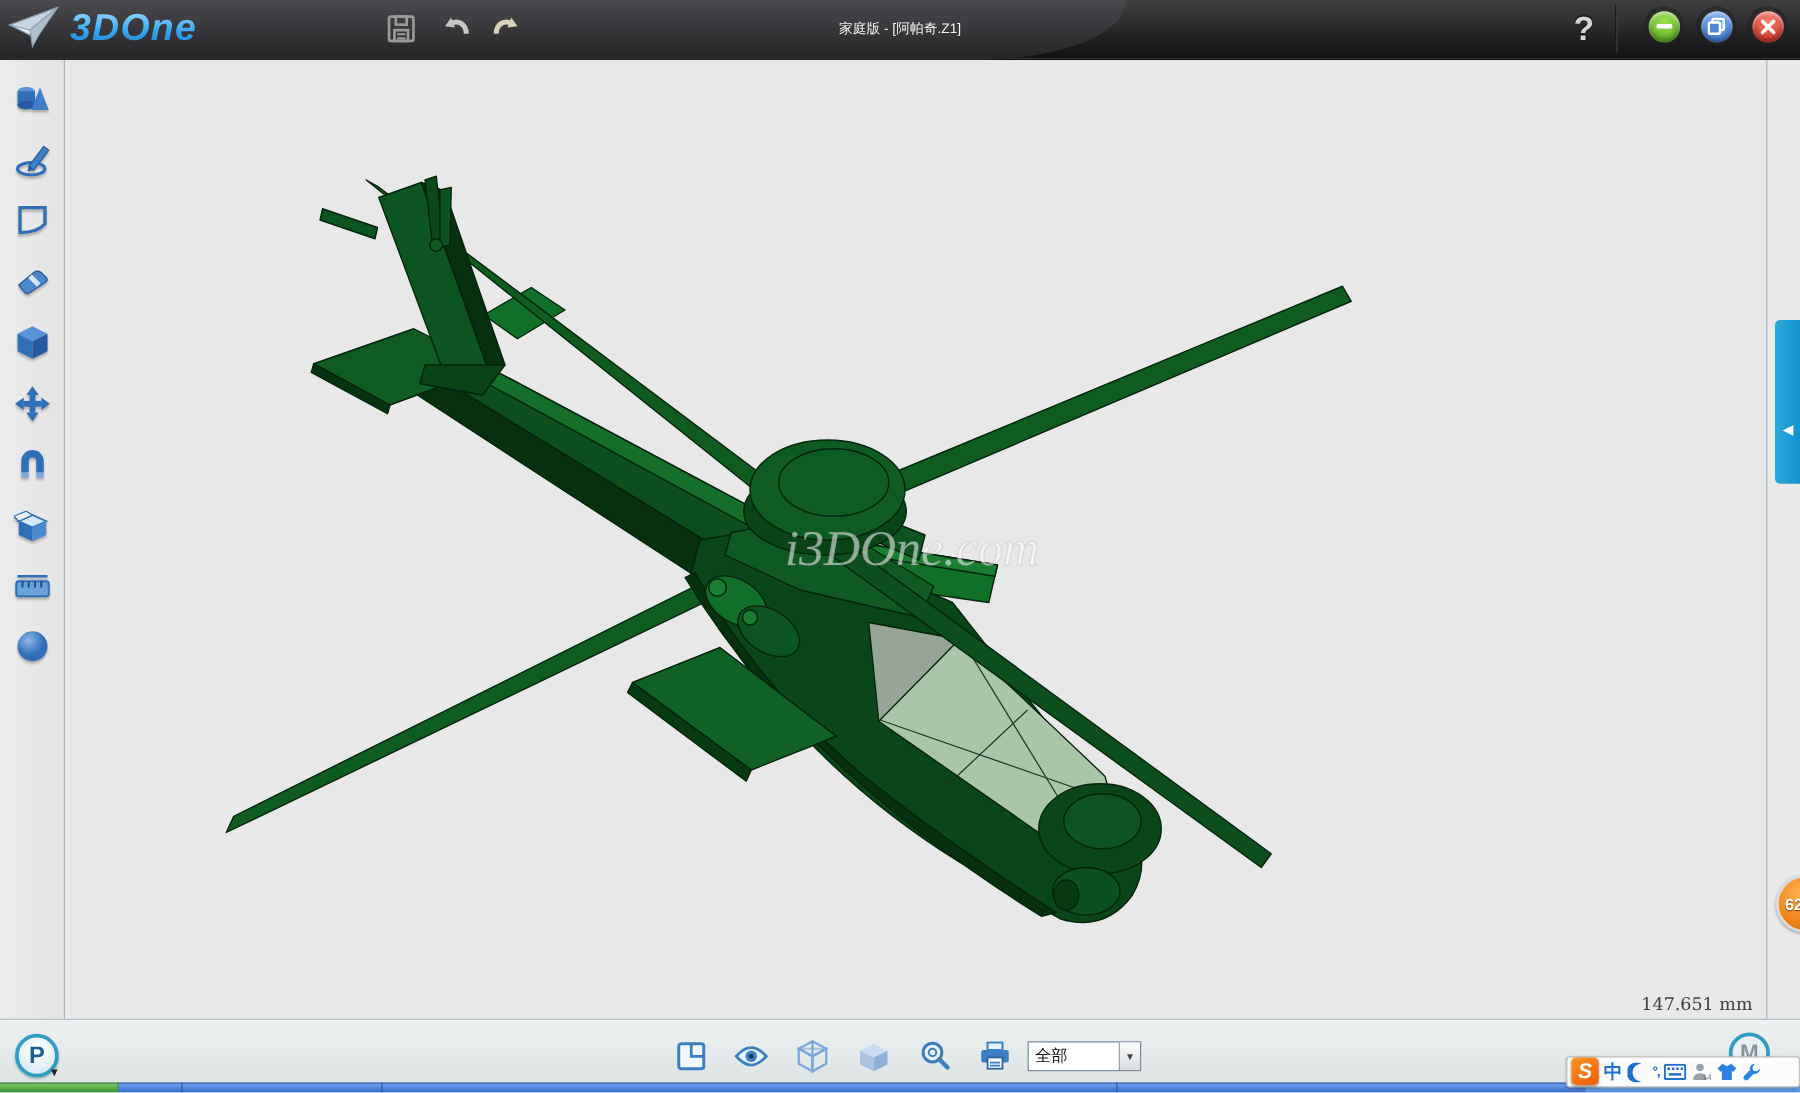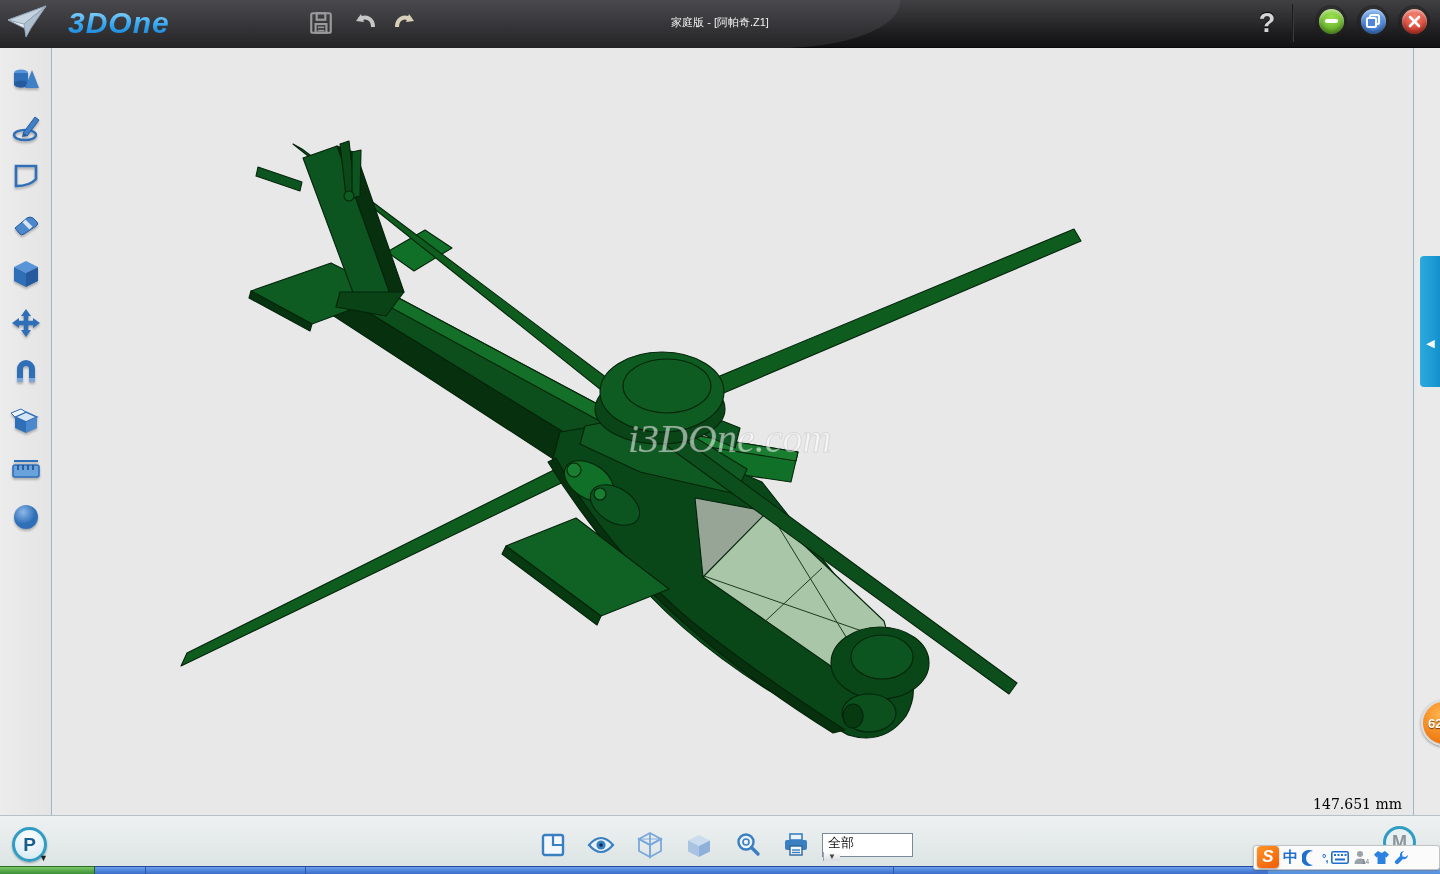--- a/index.html
+++ b/index.html
@@ -12,21 +12,21 @@
     font-family:"Liberation Sans","DejaVu Sans",sans-serif;}
   .app{position:relative;width:1440px;height:874px;}
 
   
   .titlebar{position:absolute;left:0;top:0;width:1440px;height:48px;
     background:linear-gradient(#404043 0%,#2e2e31 40%,#1d1d1f 70%,#121214 100%);
     border-bottom:1px solid #0a0a0a;}
   .titlebar .swoosh{position:absolute;left:0;top:0;width:900px;height:48px;
     background:linear-gradient(#4c4c50 0%,#2a2a2d 100%);
     border-bottom-right-radius:120px 46px;opacity:.8;}
-  .logo{position:absolute;left:6px;top:4px;display:flex;align-items:center;gap:20px;}
+  .logo{position:absolute;left:6px;top:4px;display:flex;align-items:center;gap:8px;}
   .logo-text{font-size:30px;font-weight:bold;font-style:italic;letter-spacing:1px;
     background:linear-gradient(#8fd6ff 10%,#35a7f0 55%,#1478cc 100%);
     -webkit-background-clip:text;background-clip:text;color:transparent;
     text-shadow:0 2px 3px rgba(0,0,0,.0);}
   .tb-btn{position:absolute;top:8px;width:30px;height:30px;display:flex;
     align-items:center;justify-content:center;cursor:pointer;}
   .title-text{position:absolute;left:0;right:0;top:0;height:44px;display:flex;
     align-items:center;justify-content:center;color:#f2f2f2;font-size:11px;}
   .help-q{position:absolute;left:1252px;top:4px;width:30px;height:38px;color:#d6d6d6;
     font-size:27px;font-weight:bold;display:flex;align-items:center;justify-content:center;
@@ -46,21 +46,21 @@
   .sidebar{position:absolute;left:0;top:48px;width:52px;height:767px;
     background:linear-gradient(90deg,#ececec,#e4e4e4);border-right:1px solid #9fb6c8;}
   .side-tool{position:absolute;left:10px;width:32px;height:32px;display:flex;
     align-items:center;justify-content:center;cursor:pointer;filter:drop-shadow(0 2px 1px rgba(0,0,0,.25));}
 
   
   .canvas{position:absolute;left:53px;top:48px;width:1360px;height:767px;
     background:#e8e8e8;}
   .canvas svg.model{position:absolute;left:0;top:0;}
   .measurement{position:absolute;right:11px;top:748px;font-family:"DejaVu Serif","Liberation Serif",serif;
-    font-size:14px;color:#000000;}
+    font-size:14px;color:#404040;}
 
   
   .right-strip{position:absolute;left:1413px;top:48px;width:27px;height:767px;
     background:#eaeaea;border-left:1px solid #9fb6c8;}
   .panel-tab{position:absolute;left:6px;top:208px;width:21px;height:131px;
     background:linear-gradient(90deg,#2caade,#1390cc);border-radius:4px 0 0 4px;
     display:flex;align-items:center;justify-content:center;cursor:pointer;}
   .panel-tab .arr{color:#fff;font-size:11px;transform:translateY(22px);}
   .orange-badge{position:absolute;left:7px;top:652px;width:46px;height:46px;border-radius:50%;
     background:radial-gradient(circle at 40% 30%,#ffb24e,#ee7a10 70%,#d96206);
@@ -75,21 +75,21 @@
     border:3px solid #2f9cc4;background:radial-gradient(circle at 50% 30%,#ffffff,#cfe6f0);
     color:#17618f;font-weight:bold;font-size:19px;display:flex;align-items:center;
     justify-content:center;cursor:pointer;box-shadow:0 1px 2px rgba(0,0,0,.3);}
   .p-drop{position:absolute;left:39px;top:37px;font-size:9px;color:#222;cursor:pointer;}
   .m-icon{position:absolute;left:1383px;top:10px;width:33px;height:33px;border-radius:50%;
     border:3px solid #2f9cc4;background:#e9f0f2;color:#8a949c;font-weight:bold;font-size:18px;
     display:flex;align-items:center;justify-content:center;cursor:pointer;}
   .sb-tool{position:absolute;top:14px;width:30px;height:30px;display:flex;align-items:center;
     justify-content:center;cursor:pointer;}
   .filter-box{position:absolute;left:822px;top:17px;width:91px;height:24px;background:#fff;
-    border:1px solid #7a8a99;display:flex;align-items:stretch;cursor:pointer;flex-direction:column;}
+    border:1px solid #7a8a99;display:flex;align-items:stretch;cursor:pointer;}
   .filter-box .val{flex:1;font-size:13px;color:#111;display:flex;align-items:center;padding-left:5px;}
   .filter-box .db{width:17px;background:linear-gradient(#fdfdfd,#d8dde0);border-left:1px solid #9aa6ad;
     display:flex;align-items:center;justify-content:center;font-size:8px;color:#444;}
 
   
   .ime{position:absolute;left:1253px;top:845px;width:187px;height:25px;background:#fbfbfb;
     border:1px solid #c2c2c2;border-radius:3px;box-shadow:0 1px 2px rgba(0,0,0,.25);
     display:flex;align-items:center;gap:4px;padding:0 3px;z-index:30;}
   .ime .s-logo{width:22px;height:22px;border-radius:4px;margin-top:-2px;
     background:linear-gradient(145deg,#ff9626,#f05a06);color:#fff;font-weight:bold;

